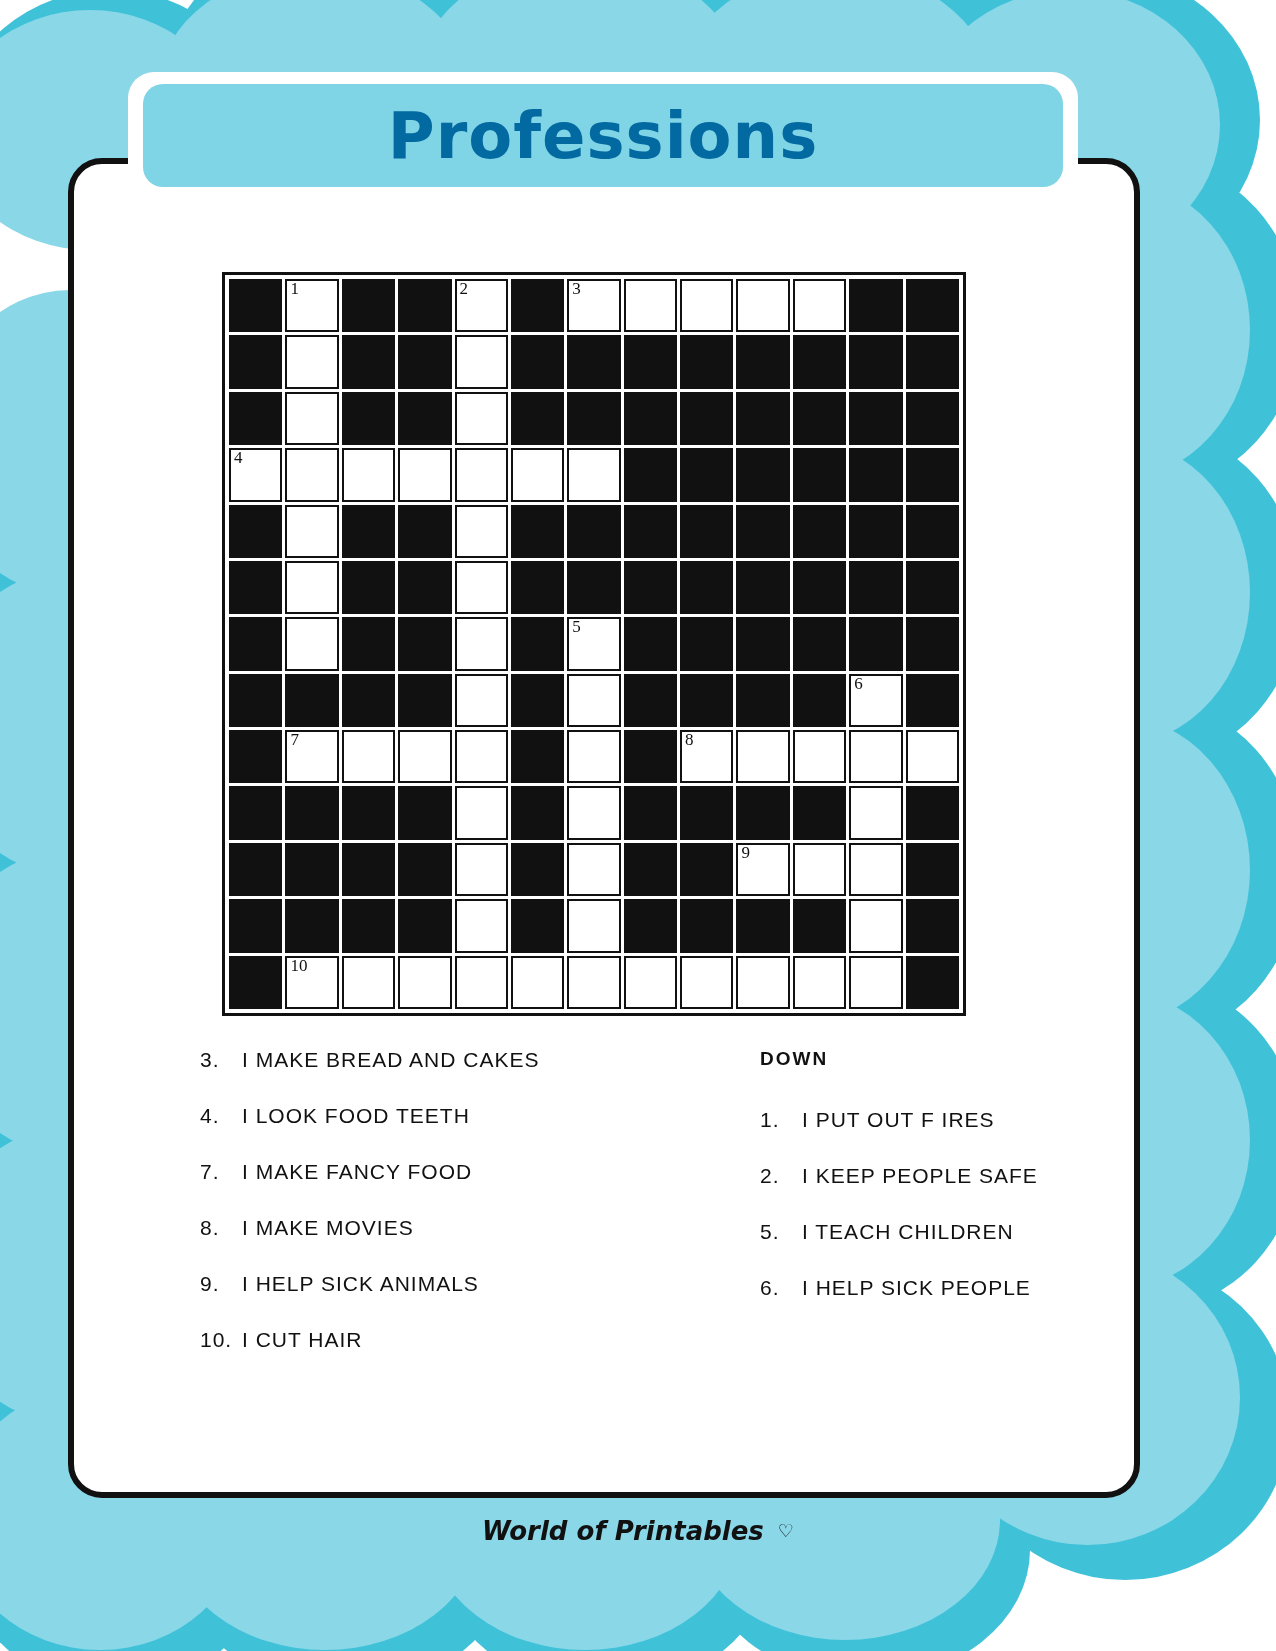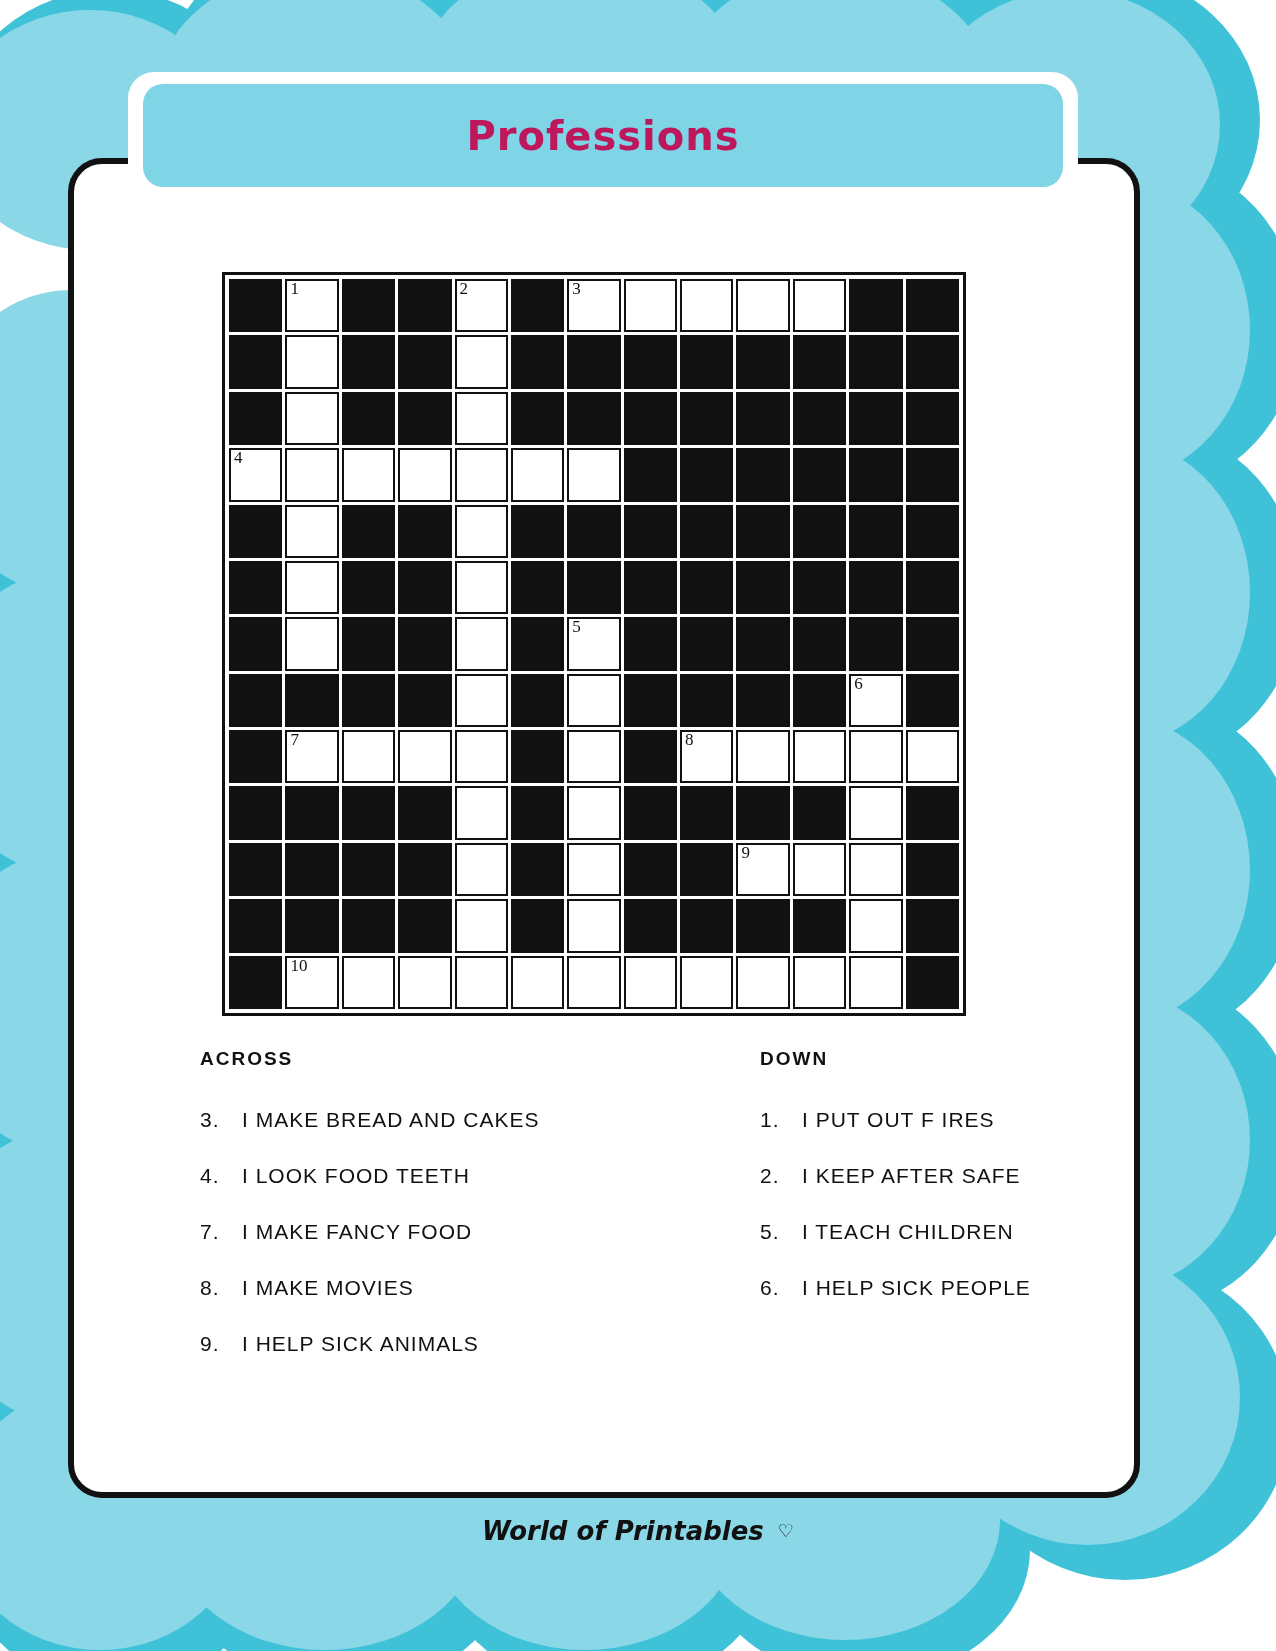--- a/index.html
+++ b/index.html
@@ -64,23 +64,23 @@
     height: 103px;
     background: #7fd4e6;
     border-radius: 20px;
     display: flex;
     align-items: center;
     justify-content: center;
   }
   .title-text {
     font-family: "DejaVu Sans", sans-serif;
     font-weight: bold;
-    font-size: 40px;
+    font-size: 64px;
     letter-spacing: 1px;
-    color: #be185d;
+    color: #0369a1;
   }
 
   
   .grid-frame {
     position: absolute;
     left: 222px;
     top: 272px;
     width: 744px;
     height: 744px;
     border: 3px solid #111111;
@@ -421,52 +421,55 @@
       <div class="cell open"></div>
       <div class="cell open"></div>
       <div class="cell open"></div>
       <div class="cell open"></div>
       <div class="cell block"></div>
     </div>
 </div>
 
 <div class="clues">
   <div class="clue-col">
-    <div class="clue-head">ACROSS</div>
     <div class="clue-row">
       <span class="clue-num">3.</span>
       <span class="clue-text">I MAKE BREAD AND CAKES</span>
     </div>
     <div class="clue-row">
       <span class="clue-num">4.</span>
       <span class="clue-text">I LOOK FOOD TEETH</span>
     </div>
     <div class="clue-row">
       <span class="clue-num">7.</span>
       <span class="clue-text">I MAKE FANCY FOOD</span>
     </div>
     <div class="clue-row">
       <span class="clue-num">8.</span>
       <span class="clue-text">I MAKE MOVIES</span>
     </div>
     <div class="clue-row">
       <span class="clue-num">9.</span>
       <span class="clue-text">I HELP SICK ANIMALS</span>
     </div>
+    <div class="clue-row">
+      <span class="clue-num">10.</span>
+      <span class="clue-text">I CUT HAIR</span>
+    </div>
   </div>
 
   <div class="clue-col down">
     <div class="clue-head">DOWN</div>
     <div class="clue-row">
       <span class="clue-num">1.</span>
       <span class="clue-text">I PUT OUT F IRES</span>
     </div>
     <div class="clue-row">
       <span class="clue-num">2.</span>
-      <span class="clue-text">I KEEP AFTER SAFE</span>
+      <span class="clue-text">I KEEP PEOPLE SAFE</span>
     </div>
     <div class="clue-row">
       <span class="clue-num">5.</span>
       <span class="clue-text">I TEACH CHILDREN</span>
     </div>
     <div class="clue-row">
       <span class="clue-num">6.</span>
       <span class="clue-text">I HELP SICK PEOPLE</span>
     </div>
   </div>

